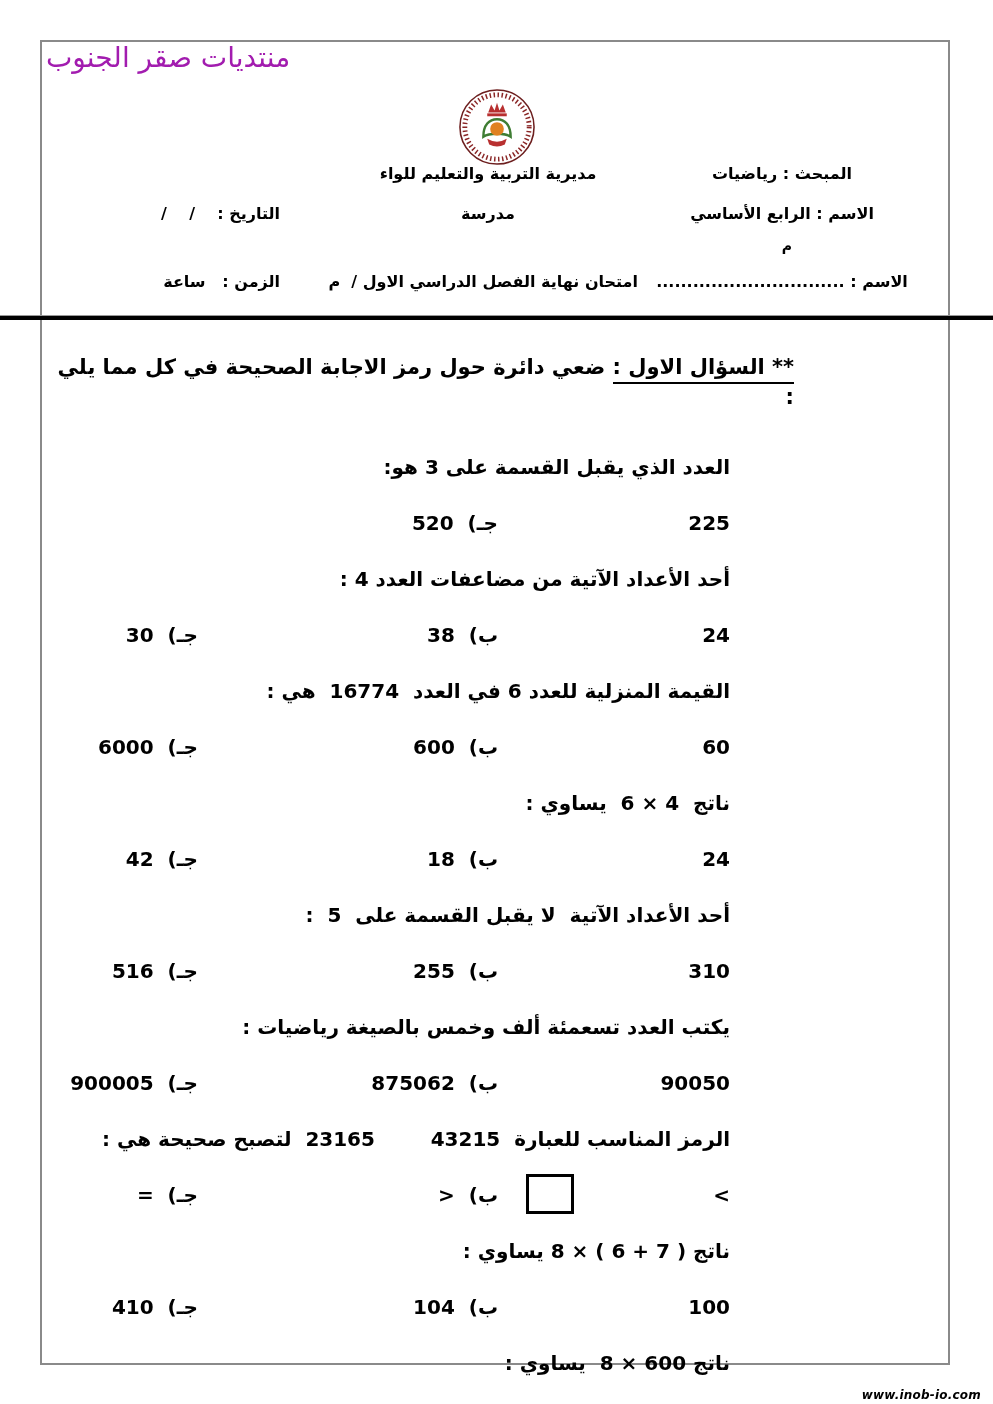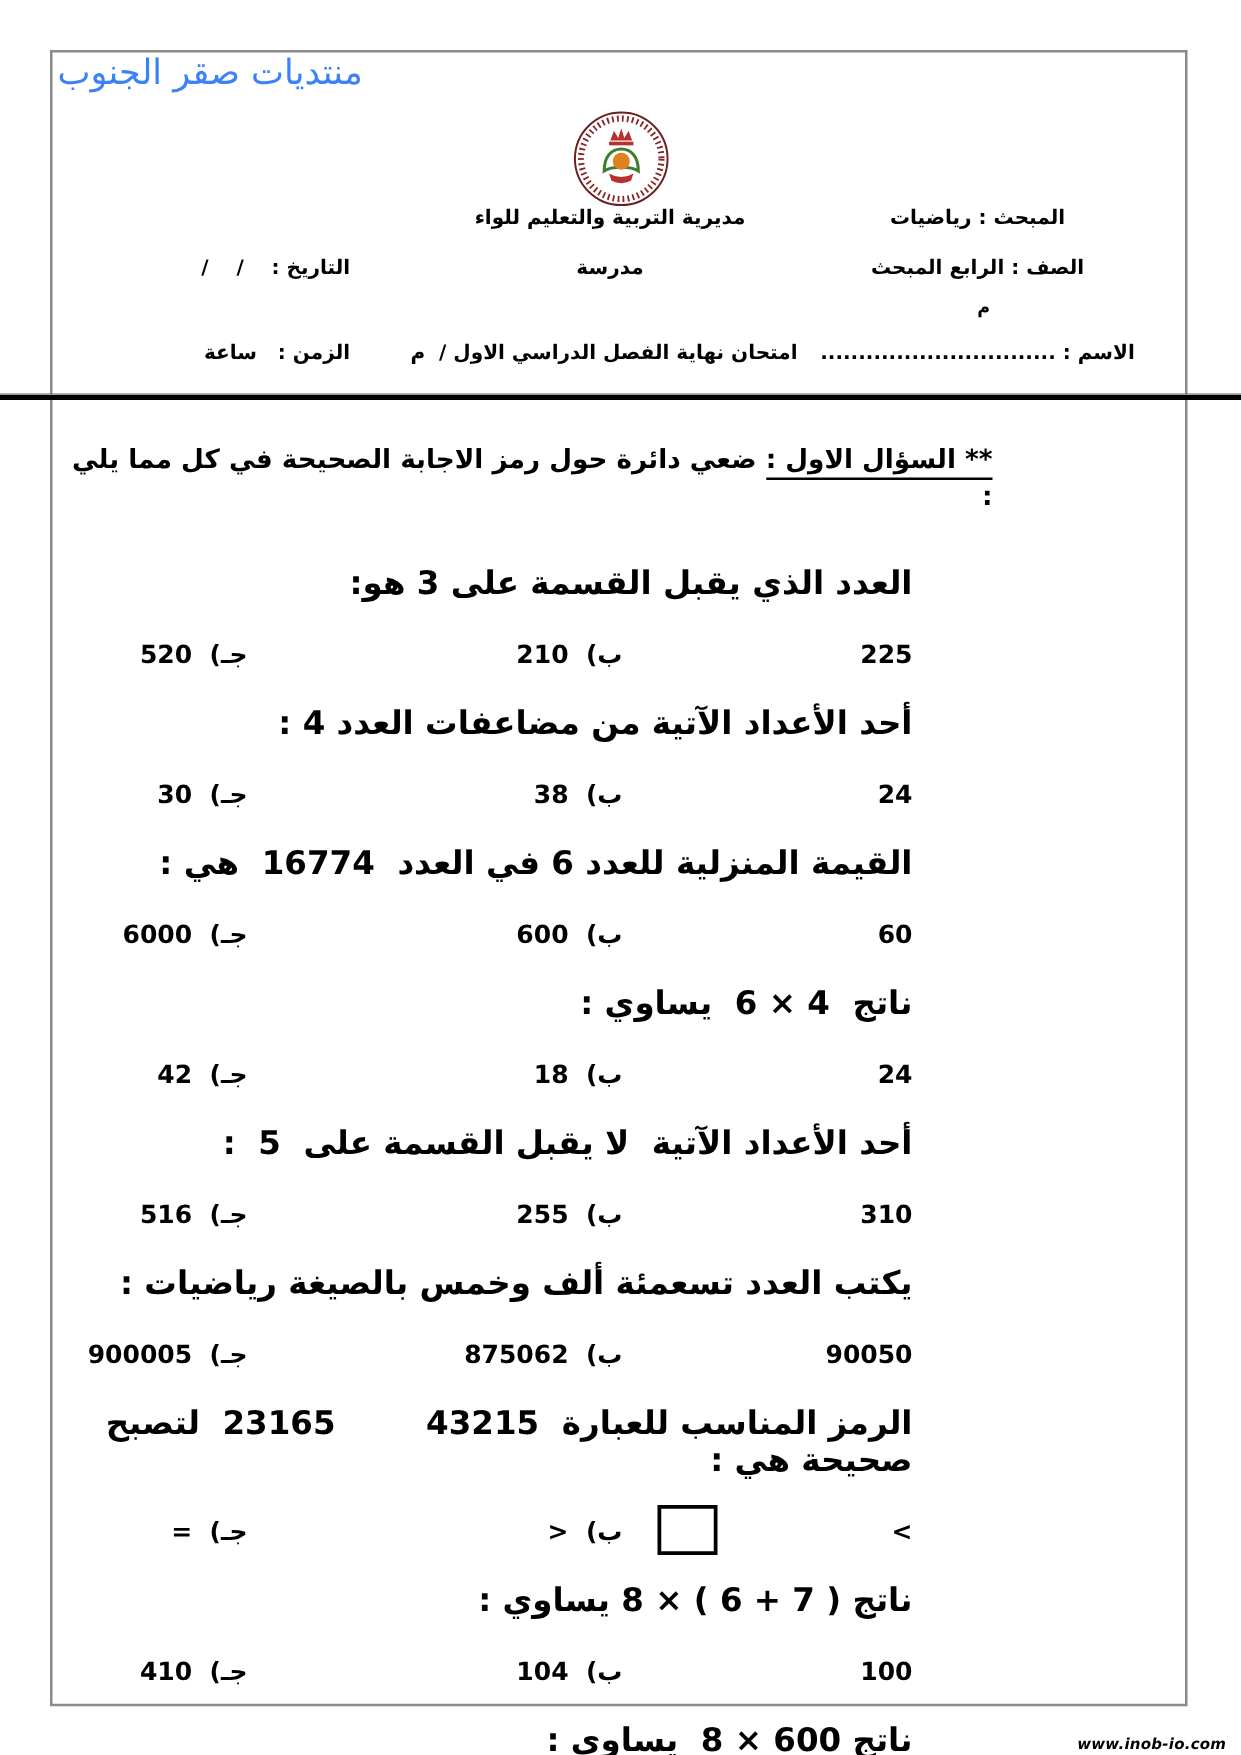--- a/index.html
+++ b/index.html
@@ -6,21 +6,21 @@
   .page {
     position:relative; width:993px; height:1404px; background:#ffffff;
     font-family:"DejaVu Sans","Liberation Sans",sans-serif; color:#000;
     overflow:hidden;
   }
   .outer-box {
     position:absolute; left:40px; top:40px; width:906px; height:1321px;
     border:2px solid #8a8a8a; background:transparent;
   }
   .watermark {
-    position:absolute; left:46px; top:42px; color:#3b82f6;
+    position:absolute; left:46px; top:42px; color:#a21caf;
     font-size:28px; line-height:32px; direction:rtl; white-space:nowrap;
   }
   .logo-wrap { position:absolute; left:50%; top:88px; transform:translateX(-50%); }
   .hrow {
     position:absolute; left:42px; width:906px; display:grid; direction:rtl;
     grid-template-columns:310px 300px 1fr; font-weight:bold; font-size:16px;
     line-height:24px;
   }
   .hrow .c1 { text-align:center; padding-left:0; padding-right:22px; white-space:nowrap; }
   .hrow .c2 { text-align:center; white-space:nowrap; }
@@ -31,21 +31,21 @@
   .divider {
     position:absolute; left:0; top:315px; width:993px; height:4px;
     background:#000; border-top:1px solid #999;
   }
   .main {
     position:absolute; left:42px; top:330px; width:760px; direction:rtl;
     font-weight:bold;
   }
   .sec-title { margin-top:22px; padding-right:8px; font-size:21px; line-height:30px; }
   .sec-underline { border-bottom:2px solid #000; padding-bottom:3px; }
-  .q-text { margin-top:26px; padding-right:72px; font-size:26px; line-height:30px; }
+  .q-text { margin-top:26px; padding-right:72px; font-size:20px; line-height:30px; }
   .q-first { margin-top:40px; }
   .ans-row {
     margin-top:26px; padding-right:72px; display:grid; direction:rtl;
     grid-template-columns:232px 300px 1fr; font-size:20px; line-height:30px;
     position:relative;
   }
   .ans-cell { text-align:right; white-space:nowrap; }
   .blank-box {
     position:absolute; right:228px; top:-6px; width:42px; height:34px;
     border:3px solid #000; background:#fff;
@@ -75,21 +75,21 @@
       <path d="M30 52 Q40 58 50 52 L48 58 Q40 62 32 58 Z" fill="#b83030"></path>
     </svg>
   </div>
 
   <div class="hrow row1">
     <div class="c1">المبحث : رياضيات</div>
     <div class="c2">مديرية التربية والتعليم للواء</div>
   </div>
 
   <div class="hrow row2">
-    <div class="c1">الصف : الرابع المبحث</div>
+    <div class="c1">الاسم : الرابع الأساسي</div>
     <div class="c2">مدرسة</div>
     <div class="c3">التاريخ :&nbsp;&nbsp;&nbsp; /&nbsp;&nbsp;&nbsp; /</div>
   </div>
 
   <div class="hrow meem-row">
     <div class="c1">م</div>
   </div>
 
   <div class="hrow row4">
     <div class="c1">الاسم : ...............................</div>
@@ -103,21 +103,20 @@
 
     <div class="sec-title">
       <span class="sec-underline">** السؤال الاول :</span>
       <span>ضعي دائرة حول رمز الاجابة الصحيحة في كل مما يلي :</span>
     </div>
 
     <div>
       <div class="q-text q-first">العدد الذي يقبل القسمة على 3 هو:</div>
       <div class="ans-row">
         <div class="ans-cell">225</div>
-        <div class="ans-cell">ب)&nbsp; 210</div>
         <div class="ans-cell">جـ)&nbsp; 520</div>
       </div>
     </div>
 
     <div>
       <div class="q-text">أحد الأعداد الآتية من مضاعفات العدد 4 :</div>
       <div class="ans-row">
         <div class="ans-cell">24</div>
         <div class="ans-cell">ب)&nbsp; 38</div>
         <div class="ans-cell">جـ)&nbsp; 30</div>

